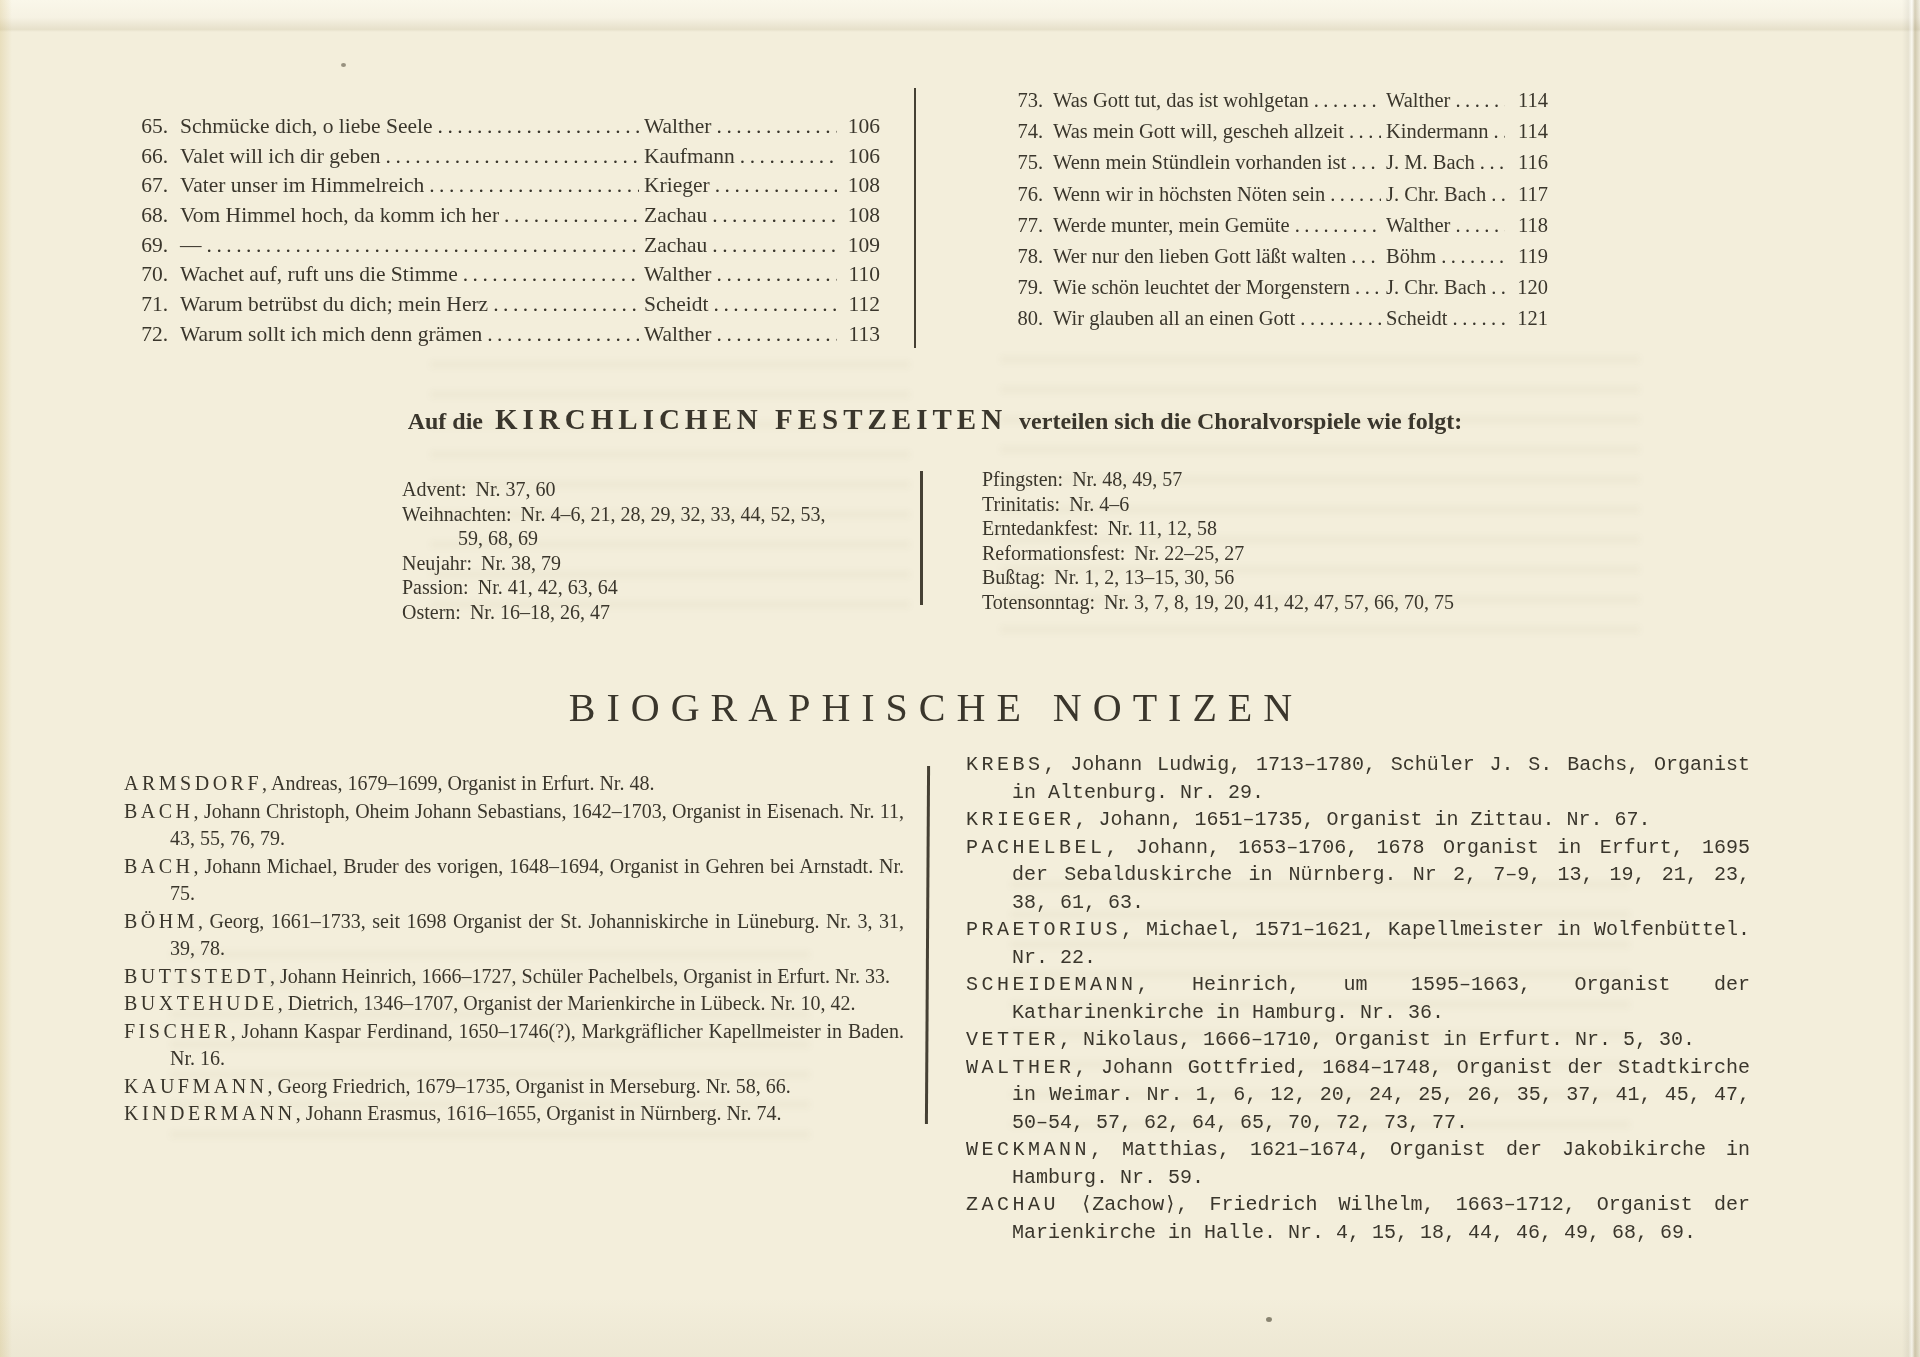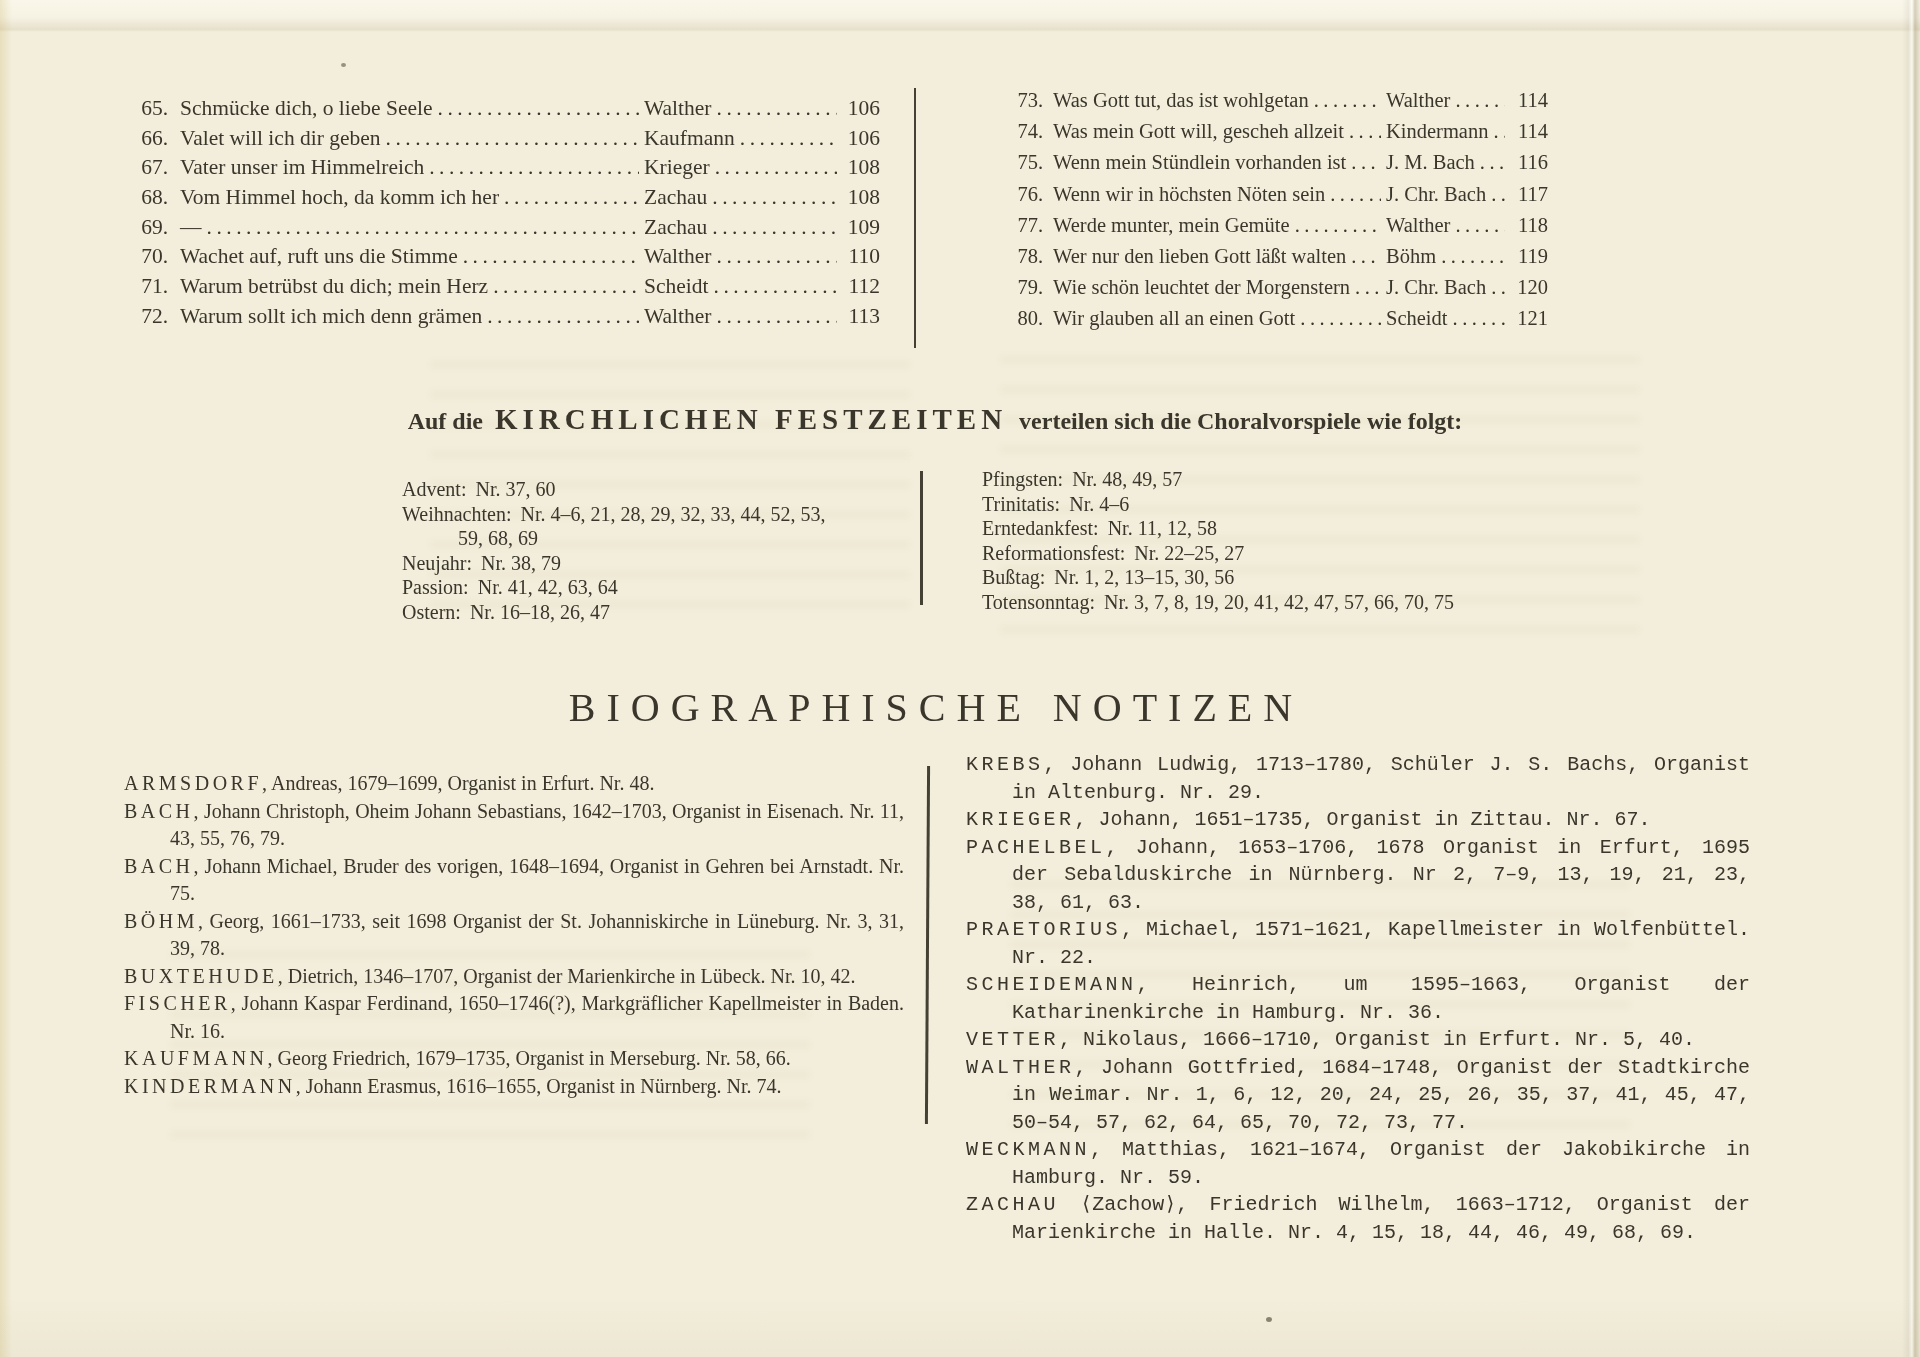--- a/index.html
+++ b/index.html
@@ -17,21 +17,21 @@
   .right-edge{right:0;top:0;width:18px;height:100%;
     background:linear-gradient(to right,rgba(0,0,0,0) 0%,rgba(0,0,0,.05) 35%,rgba(255,255,255,.55) 55%,rgba(120,105,60,.28) 72%,rgba(0,0,0,.03) 100%);}
   .bottom-tone{left:0;bottom:0;width:100%;height:60px;
     background:linear-gradient(to bottom,rgba(0,0,0,0),rgba(120,105,60,.05));}
   .ghost{position:absolute;filter:blur(3px);opacity:.45;pointer-events:none;
     background:repeating-linear-gradient(to bottom,rgba(150,128,85,.10) 0 9px,rgba(0,0,0,0) 9px 30px);}
   .speck{position:absolute;background:#6f6a58;border-radius:50%;}
 
   
   .icol{position:absolute;}
-  .icol-left{left:122px;top:96px;width:758px;font-size:21.5px;}
+  .icol-left{left:122px;top:114px;width:758px;font-size:21.5px;}
   .icol-right{left:1003px;top:89px;width:545px;font-size:20.5px;}
   .irow{display:flex;align-items:baseline;}
   .icol-left .irow{height:29.7px;}
   .icol-right .irow{height:31.2px;}
   .num{flex:none;width:46px;text-align:right;margin-right:12px;}
   .icol-right .num{width:40px;margin-right:10px;}
   .ititle{flex:none;white-space:nowrap;}
   .lead{flex:1 1 auto;overflow:hidden;white-space:nowrap;margin:0 5px;min-width:10px;}
   .lead::after{content:"..........................................................................";letter-spacing:4.5px;}
   .ccell{flex:none;display:flex;align-items:baseline;}
@@ -347,20 +347,23 @@
     </p>
 
     <p class="bio">
       <span class="bname">BACH</span><span class="brest">, Johann Michael, Bruder des vorigen, 1648–1694, Organist in Gehren bei Arnstadt. Nr. 75.</span>
     </p>
 
     <p class="bio">
       <span class="bname">BÖHM</span><span class="brest">, Georg, 1661–1733, seit 1698 Organist der St. Johanniskirche in Lüneburg. Nr. 3, 31, 39, 78.</span>
     </p>
 
+    <p class="bio">
+      <span class="bname">BUTTSTEDT</span><span class="brest">, Johann Heinrich, 1666–1727, Schüler Pachelbels, Organist in Erfurt. Nr. 33.</span>
+    </p>
 
     <p class="bio">
       <span class="bname">BUXTEHUDE</span><span class="brest">, Dietrich, 1346–1707, Organist der Marienkirche in Lübeck. Nr. 10, 42.</span>
     </p>
 
     <p class="bio">
       <span class="bname">FISCHER</span><span class="brest">, Johann Kaspar Ferdinand, 1650–1746(?), Markgräflicher Kapellmeister in Baden. Nr. 16.</span>
     </p>
 
     <p class="bio">
@@ -391,21 +394,21 @@
     <p class="bio">
       <span class="bname">PRAETORIUS</span><span class="brest">, Michael, 1571–1621, Kapellmeister in Wolfenbüttel. Nr. 22.</span>
     </p>
 
     <p class="bio">
       <span class="bname">SCHEIDEMANN</span><span class="brest">, Heinrich, um 1595–1663, Organist der Katharinenkirche in Hamburg. Nr. 36.</span>
     </p>
 
 
     <p class="bio">
-      <span class="bname">VETTER</span><span class="brest">, Nikolaus, 1666–1710, Organist in Erfurt. Nr. 5, 40.</span>
+      <span class="bname">VETTER</span><span class="brest">, Nikolaus, 1666–1710, Organist in Erfurt. Nr. 5, 30.</span>
     </p>
 
     <p class="bio">
       <span class="bname">WALTHER</span><span class="brest">, Johann Gottfried, 1684–1748, Organist der Stadtkirche in Weimar. Nr. 1, 6, 12, 20, 24, 25, 26, 35, 37, 41, 45, 47, 50–54, 57, 62, 64, 65, 70, 72, 73, 77.</span>
     </p>
 
     <p class="bio">
       <span class="bname">WECKMANN</span><span class="brest">, Matthias, 1621–1674, Organist der Jakobikirche in Hamburg. Nr. 59.</span>
     </p>
 

